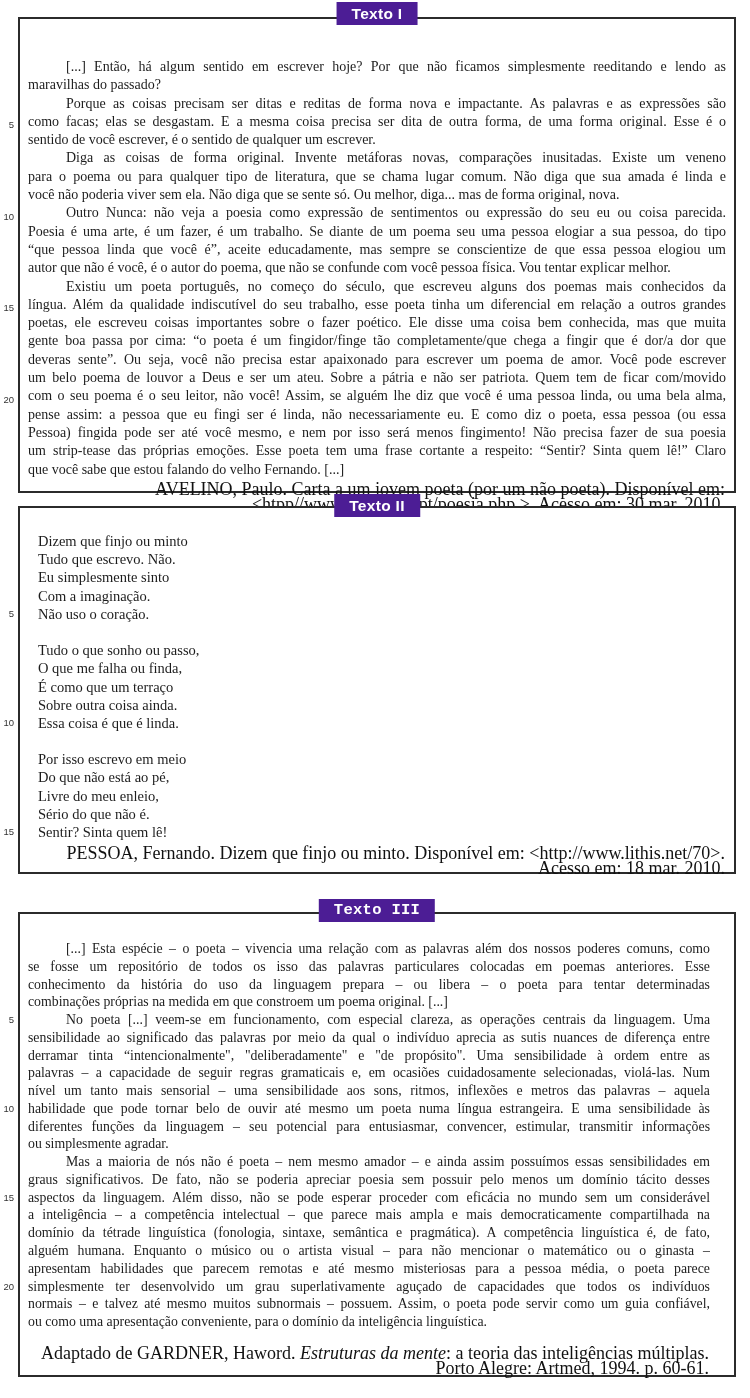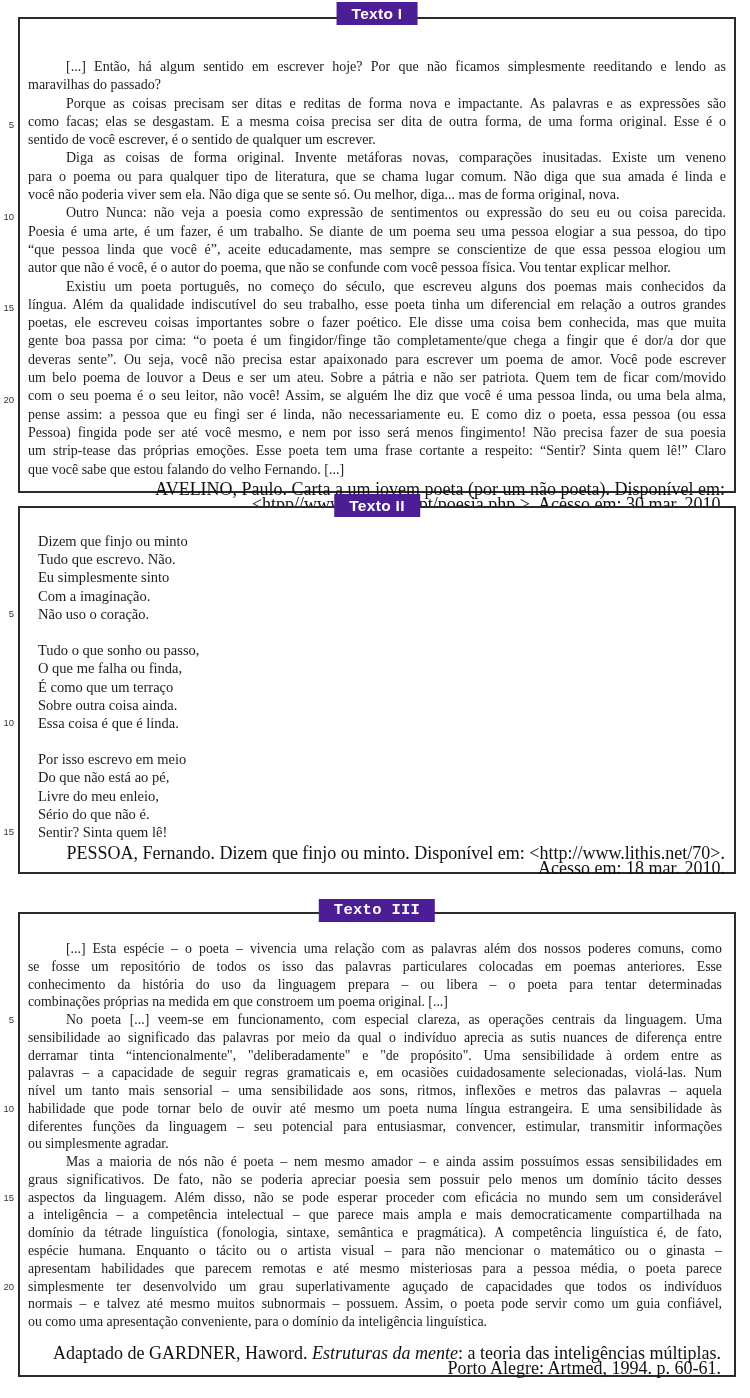--- a/index.html
+++ b/index.html
@@ -21,21 +21,21 @@
     font-family:"Liberation Sans","DejaVu Sans",sans-serif;
     font-weight:bold;font-size:15.5px;line-height:17px;
     padding:3px 15px 3px;letter-spacing:.3px;white-space:nowrap;
   }
   #label1{top:2px;}
   #label2{top:494px;}
   #label3{top:899px;font-family:Liberation Mono, monospace;}
   .body{box-sizing:border-box;}
   #box1 .body{padding:39px 8px 0 8px;}
   #box2 .body{padding:24px 8px 0 18px;}
-  #box3 .body{padding:26px 12px 0 8px;}
+  #box3 .body{padding:26px 24px 0 8px;}
   .ln{overflow:hidden;}
   #box1 .ln{height:18.3px;line-height:18.3px;font-size:14px;}
   #box2 .ln{height:18.2px;line-height:18.2px;font-size:14.5px;}
   #box3 .ln{height:17.78px;line-height:17.78px;font-size:13.8px;}
   .j{text-align:justify;text-align-last:justify;}
   .e{text-align:justify;text-align-last:left;}
   .i{text-indent:38px;}
   .num{
     position:absolute;left:0;width:14px;text-align:right;
     font-family:"Liberation Sans","DejaVu Sans",sans-serif;
@@ -126,21 +126,21 @@
       <div class="ln j">palavras – a capacidade de seguir regras gramaticais e, em ocasiões cuidadosamente selecionadas, violá-las. Num</div>
       <div class="ln j">nível um tanto mais sensorial – uma sensibilidade aos sons, ritmos, inflexões e metros das palavras – aquela</div>
       <div class="ln j">habilidade que pode tornar belo de ouvir até mesmo um poeta numa língua estrangeira. E uma sensibilidade às</div>
       <div class="ln j">diferentes funções da linguagem – seu potencial para entusiasmar, convencer, estimular, transmitir informações</div>
       <div class="ln e">ou simplesmente agradar.</div>
       <div class="ln j i">Mas a maioria de nós não é poeta – nem mesmo amador – e ainda assim possuímos essas sensibilidades em</div>
       <div class="ln j">graus significativos. De fato, não se poderia apreciar poesia sem possuir pelo menos um domínio tácito desses</div>
       <div class="ln j">aspectos da linguagem. Além disso, não se pode esperar proceder com eficácia no mundo sem um considerável</div>
       <div class="ln j">a inteligência – a competência intelectual – que parece mais ampla e mais democraticamente compartilhada na</div>
       <div class="ln j">domínio da tétrade linguística (fonologia, sintaxe, semântica e pragmática). A competência linguística é, de fato,</div>
-      <div class="ln j">espécie humana. Enquanto o tácito ou o artista visual – para não mencionar o matemático ou o ginasta –</div>
+      <div class="ln j">alguém humana. Enquanto o músico ou o artista visual – para não mencionar o matemático ou o ginasta –</div>
       <div class="ln j">apresentam habilidades que parecem remotas e até mesmo misteriosas para a pessoa média, o poeta parece</div>
       <div class="ln j">simplesmente ter desenvolvido um grau superlativamente aguçado de capacidades que todos os indivíduos</div>
       <div class="ln j">normais – e talvez até mesmo muitos subnormais – possuem. Assim, o poeta pode servir como um guia confiável,</div>
       <div class="ln e">ou como uma apresentação conveniente, para o domínio da inteligência linguística.</div>
       <div class="cite"><span>Adaptado de GARDNER, Haword. </span><span class="it">Estruturas da mente</span><span>: a teoria das inteligências múltiplas. Porto Alegre: Artmed, 1994. p. 60-61.</span></div>
     </div>
   </div>
   <div class="num" style="top:1011px">5</div>
   <div class="num" style="top:1100px">10</div>
   <div class="num" style="top:1189px">15</div>

